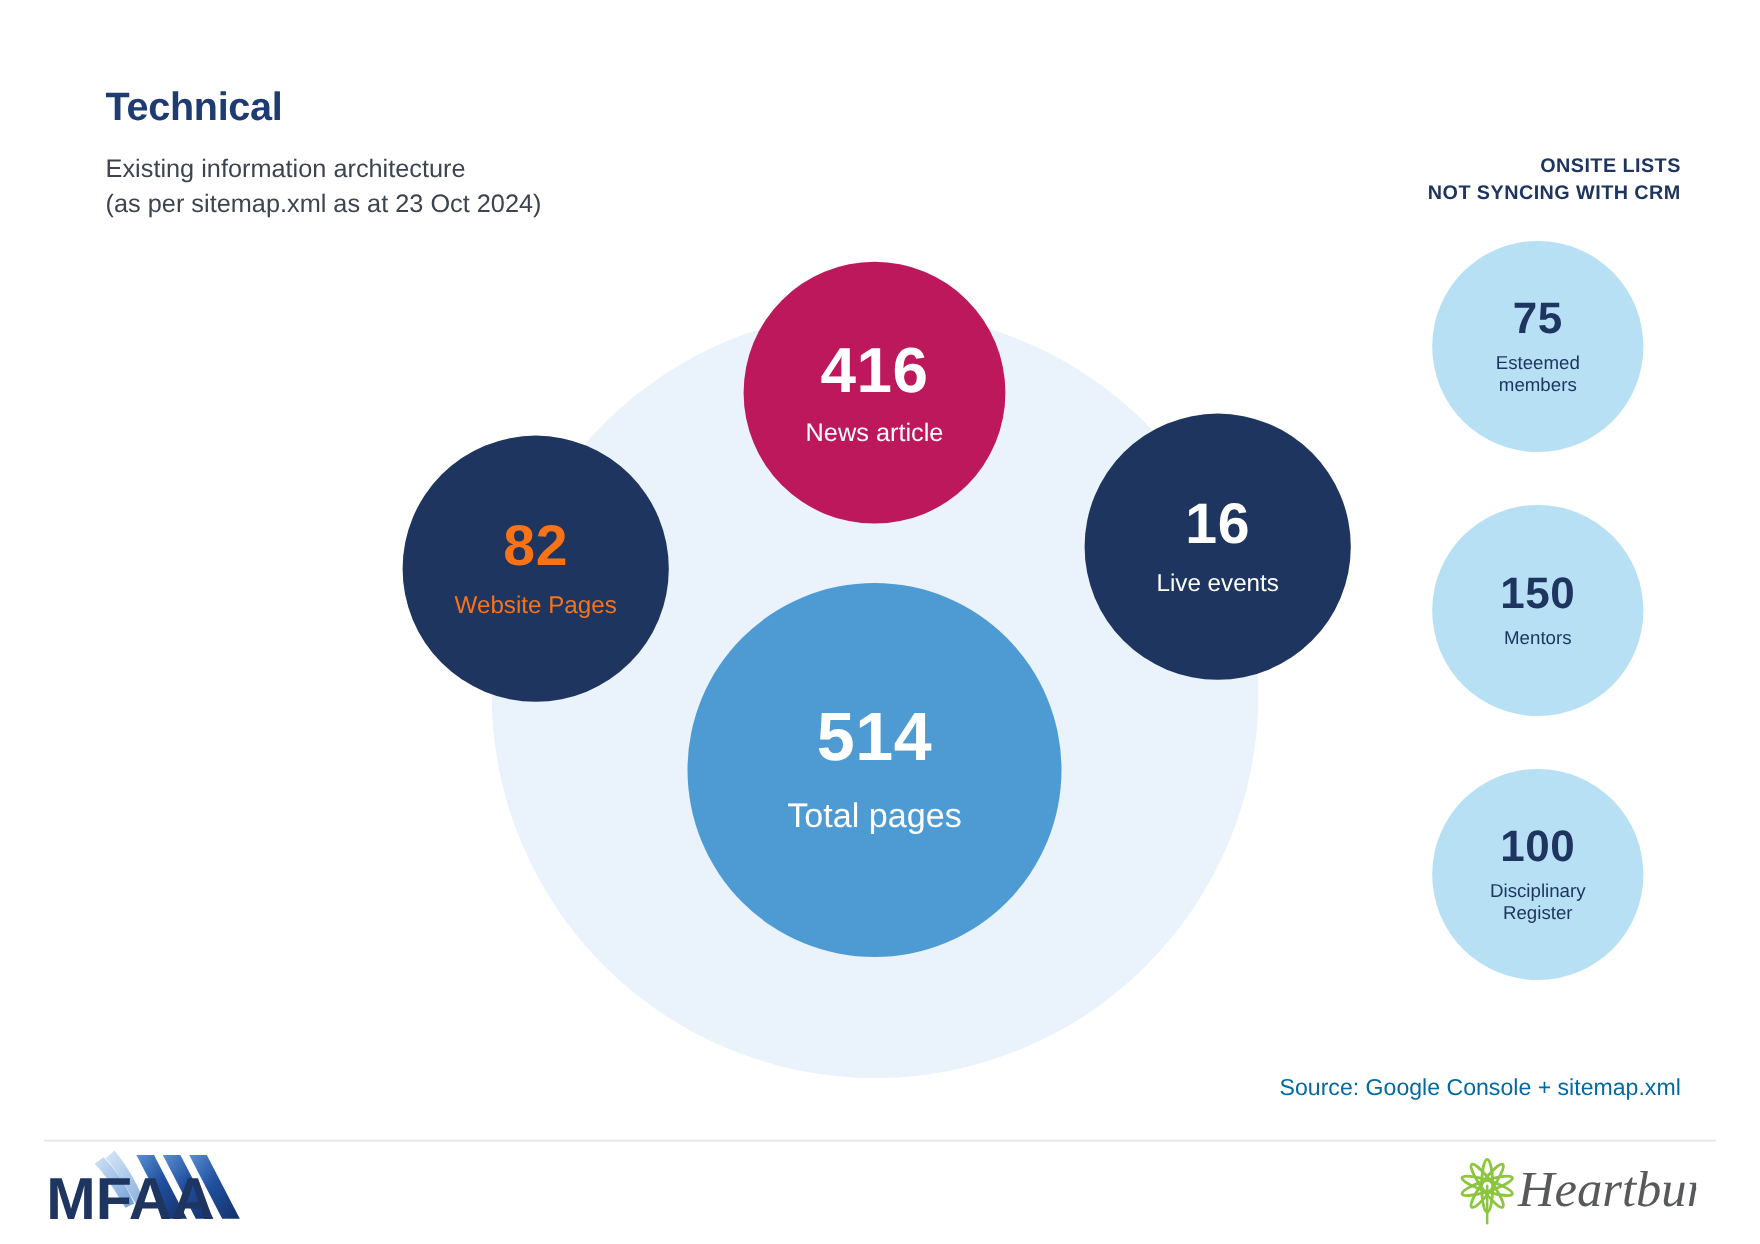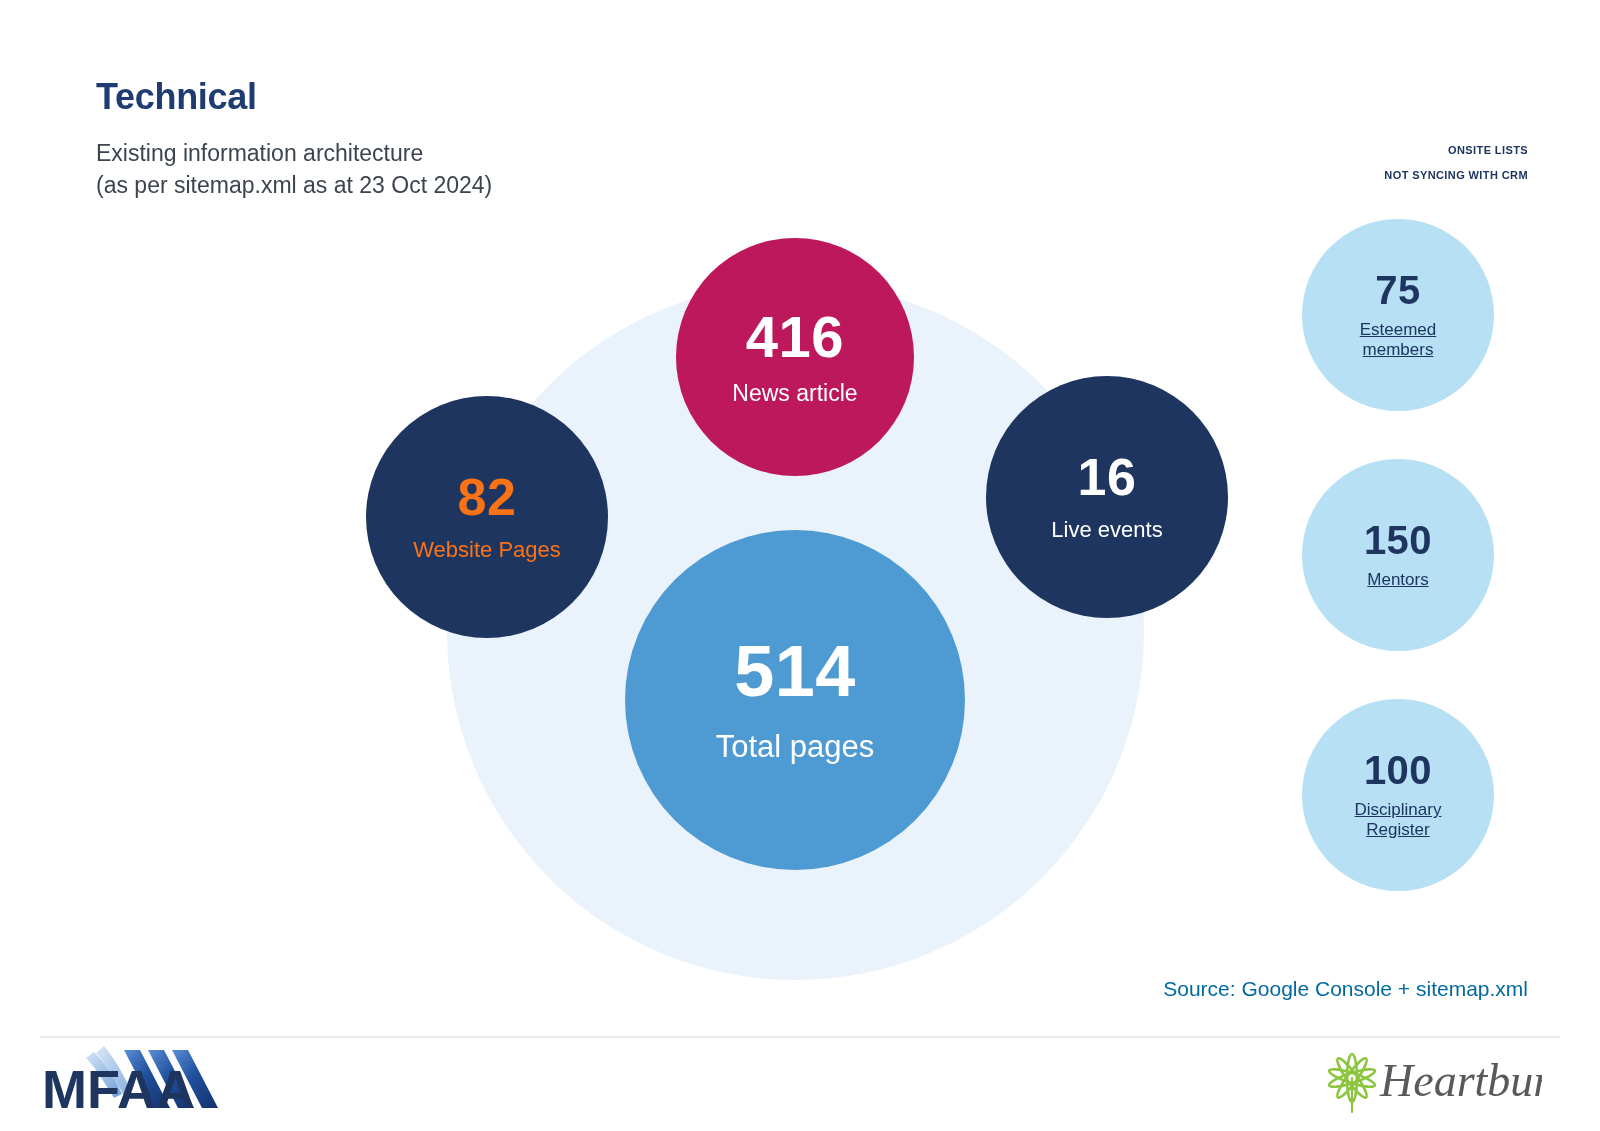--- a/index.html
+++ b/index.html
@@ -41,21 +41,21 @@
     color: #3c4450;
     white-space: pre-line;
   }
 
   .onsite-heading {
     position: absolute;
     right: 72px;
     top: 138px;
     width: 420px;
     text-align: right;
-    font-size: 11px;
+    font-size: 18px;
     font-weight: bold;
     line-height: 25px;
     letter-spacing: 0.4px;
     color: #1e3560;
     white-space: pre-line;
   }
 
   
   .halo {
     position: absolute;
@@ -120,33 +120,33 @@
   .b-live .lbl { font-size: 22px; }
 
   .b-total {
     left: 625px;
     top: 530px;
     width: 340px;
     height: 340px;
     background: #4e9bd4;
     color: #ffffff;
   }
-  .b-total .num { font-size: 72px; margin-bottom: 22px; text-align: right; }
+  .b-total .num { font-size: 62px; margin-bottom: 22px; text-align: right; }
   .b-total .lbl { font-size: 31px; }
 
   
   .b-light {
     width: 192px;
     height: 192px;
     background: #b7e0f5;
     color: #1e3560;
     left: 1302px;
   }
   .b-light .num { font-size: 40px; margin-bottom: 10px; }
-  .b-light .lbl { font-size: 17px; white-space: pre-line; text-decoration: underline; }
+  .b-light .lbl { font-size: 17px; white-space: pre-line; }
 
   .b-l1 { top: 219px; }
   .b-l2 { top: 459px; }
   .b-l3 { top: 699px; }
 
   
   .source {
     position: absolute;
     right: 72px;
     top: 977px;

